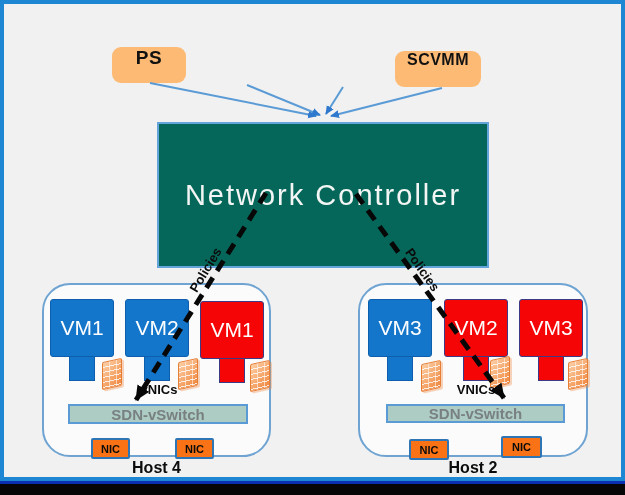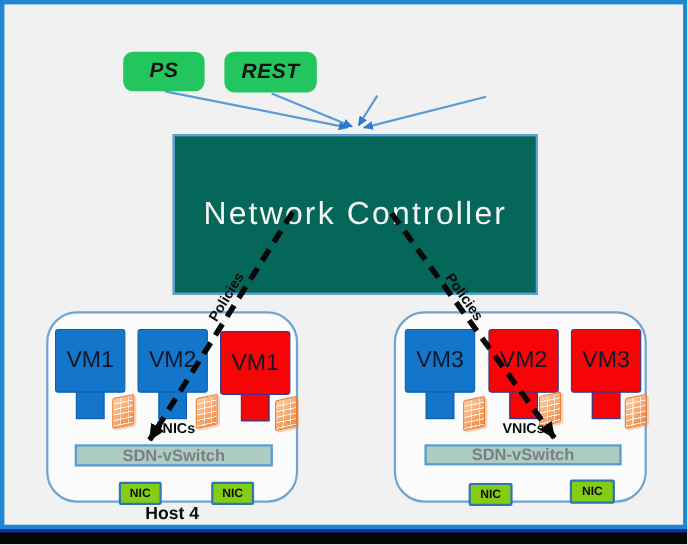--- a/index.html
+++ b/index.html
@@ -11,23 +11,23 @@
     position:absolute; left:0; top:0; right:0; bottom:14px;
     background:#F1F1F2; border:4px solid #1E87D3;
   }
   .bottom-bar {
     position:absolute; left:0; right:0; bottom:0; height:14px;
     background:#060606; border-top:3px solid #0A2FB0;
   }
 
   
   .client {
-    position:absolute; background:#22c55e; border-radius:9px;
-    display:flex; align-items:center; justify-content:center;
-    color:#111; font-weight:bold; font-size:19px; letter-spacing:.5px;font-style:italic;
+    position:absolute; background:#fdba74; border-radius:9px;
+    display:flex; justify-content:center;
+    color:#111; font-weight:bold; font-size:19px; letter-spacing:.5px;
   }
   .client.small { font-size:16px; }
 
   
   .controller {
     position:absolute; left:157px; top:122px; width:332px; height:146px;
     background:#056759; border:2px solid #63A4DA;
     display:flex; align-items:center; justify-content:center;
   }
   .controller span { color:#F3F6F4; font-size:29px; font-weight:400; letter-spacing:2px; }
@@ -40,21 +40,21 @@
   .host-label {
     position:absolute; text-align:center; color:#0b0b0b;
     font-weight:bold; font-size:16px;
   }
 
   
   .vm { position:absolute; width:64px; }
   .vm-screen {
     height:58px; border-radius:3px;
     display:flex; align-items:center; justify-content:center;
-    color:#0f172a; font-size:21px; font-weight:400;
+    color:#ffffff; font-size:21px; font-weight:400;
   }
   .vm-stand { width:26px; height:25px; margin:-1px auto 0; }
   .vm.blue .vm-screen, .vm.blue .vm-stand { background:#1476CB; border:1px solid #0D5FAE; }
   .vm.red  .vm-screen, .vm.red  .vm-stand { background:#F50505; border:1px solid #3B3A86; }
 
   
   .fw {
     position:absolute; width:20px; height:28px;
     background:
       repeating-linear-gradient(180deg, rgba(255,255,255,0) 0 4px, rgba(255,255,255,.8) 4px 5px),
@@ -70,23 +70,23 @@
     color:#0b0b0b; font-weight:bold; font-size:13px;
   }
 
   .vswitch {
     position:absolute; background:#ADCDC4; border:2px solid #5B9BD5;
     display:flex; align-items:center; justify-content:center;
     color:#798082; font-weight:bold; font-size:15px;
   }
 
   .nic {
-    position:absolute; background:#84cc16; border:2px solid #2E75B6; border-radius:2px;
-    display:flex; align-items:center; justify-content:center;
-    color:#0b0b0b; font-weight:bold; font-size:11px;margin-left:17px;
+    position:absolute; background:#f97316; border:2px solid #2E75B6; border-radius:2px;
+    display:flex; align-items:center; justify-content:center;
+    color:#0b0b0b; font-weight:bold; font-size:11px;
   }
 
   .policies {
     position:absolute; width:60px; height:16px; text-align:center;
     color:#0b0b0b; font-weight:bold; font-size:13px; z-index:6;
   }
   .policies.left  { left:176px; top:262px; transform:rotate(-59deg); }
   .policies.right { left:392px; top:262px; transform:rotate(55deg); }
 
   .connectors { position:absolute; left:0; top:0; z-index:5; pointer-events:none; }
@@ -95,22 +95,22 @@
 <body>
 
 <div class="canvas">
 
   <div class="frame"></div>
   <div class="bottom-bar"></div>
 
   <div class="client" style="left:112px; top:47px; width:74px; height:36px;">
     <span>PS</span>
   </div>
-  <div class="client" style="left:204px; top:47px; width:84px; height:37px;">
-    <span>REST</span>
+  <div class="client small" style="left:395px; top:51px; width:86px; height:36px;">
+    <span>SCVMM</span>
   </div>
 
   <div class="controller">
     <span>Network Controller</span>
   </div>
 
   <div class="host" style="left:42px; top:283px;">
     <div class="vm blue" style="left:6px; top:14px;">
       <div class="vm-screen">
         <span>VM1</span>
@@ -179,20 +179,21 @@
       <span>SDN-vSwitch</span>
     </div>
 
     <div class="nic" style="left:49px; top:154px; width:40px; height:21px;">
       <span>NIC</span>
     </div>
     <div class="nic" style="left:141px; top:151px; width:41px; height:22px;">
       <span>NIC</span>
     </div>
   </div>
+  <div class="host-label" style="left:358px; top:459px; width:230px;">Host 2</div>
 
   <div class="policies left">Policies</div>
   <div class="policies right">Policies</div>
 
   <svg class="connectors" width="625" height="495" viewBox="0 0 625 495">
     <defs>
       <marker id="mblue" markerUnits="userSpaceOnUse" markerWidth="12" markerHeight="10" refX="8" refY="4" orient="auto">
         <path d="M0,0 L9,4 L0,8 Z" fill="#2E79CE"></path>
       </marker>
       <marker id="mblack" markerUnits="userSpaceOnUse" markerWidth="20" markerHeight="18" refX="14" refY="7" orient="auto">

